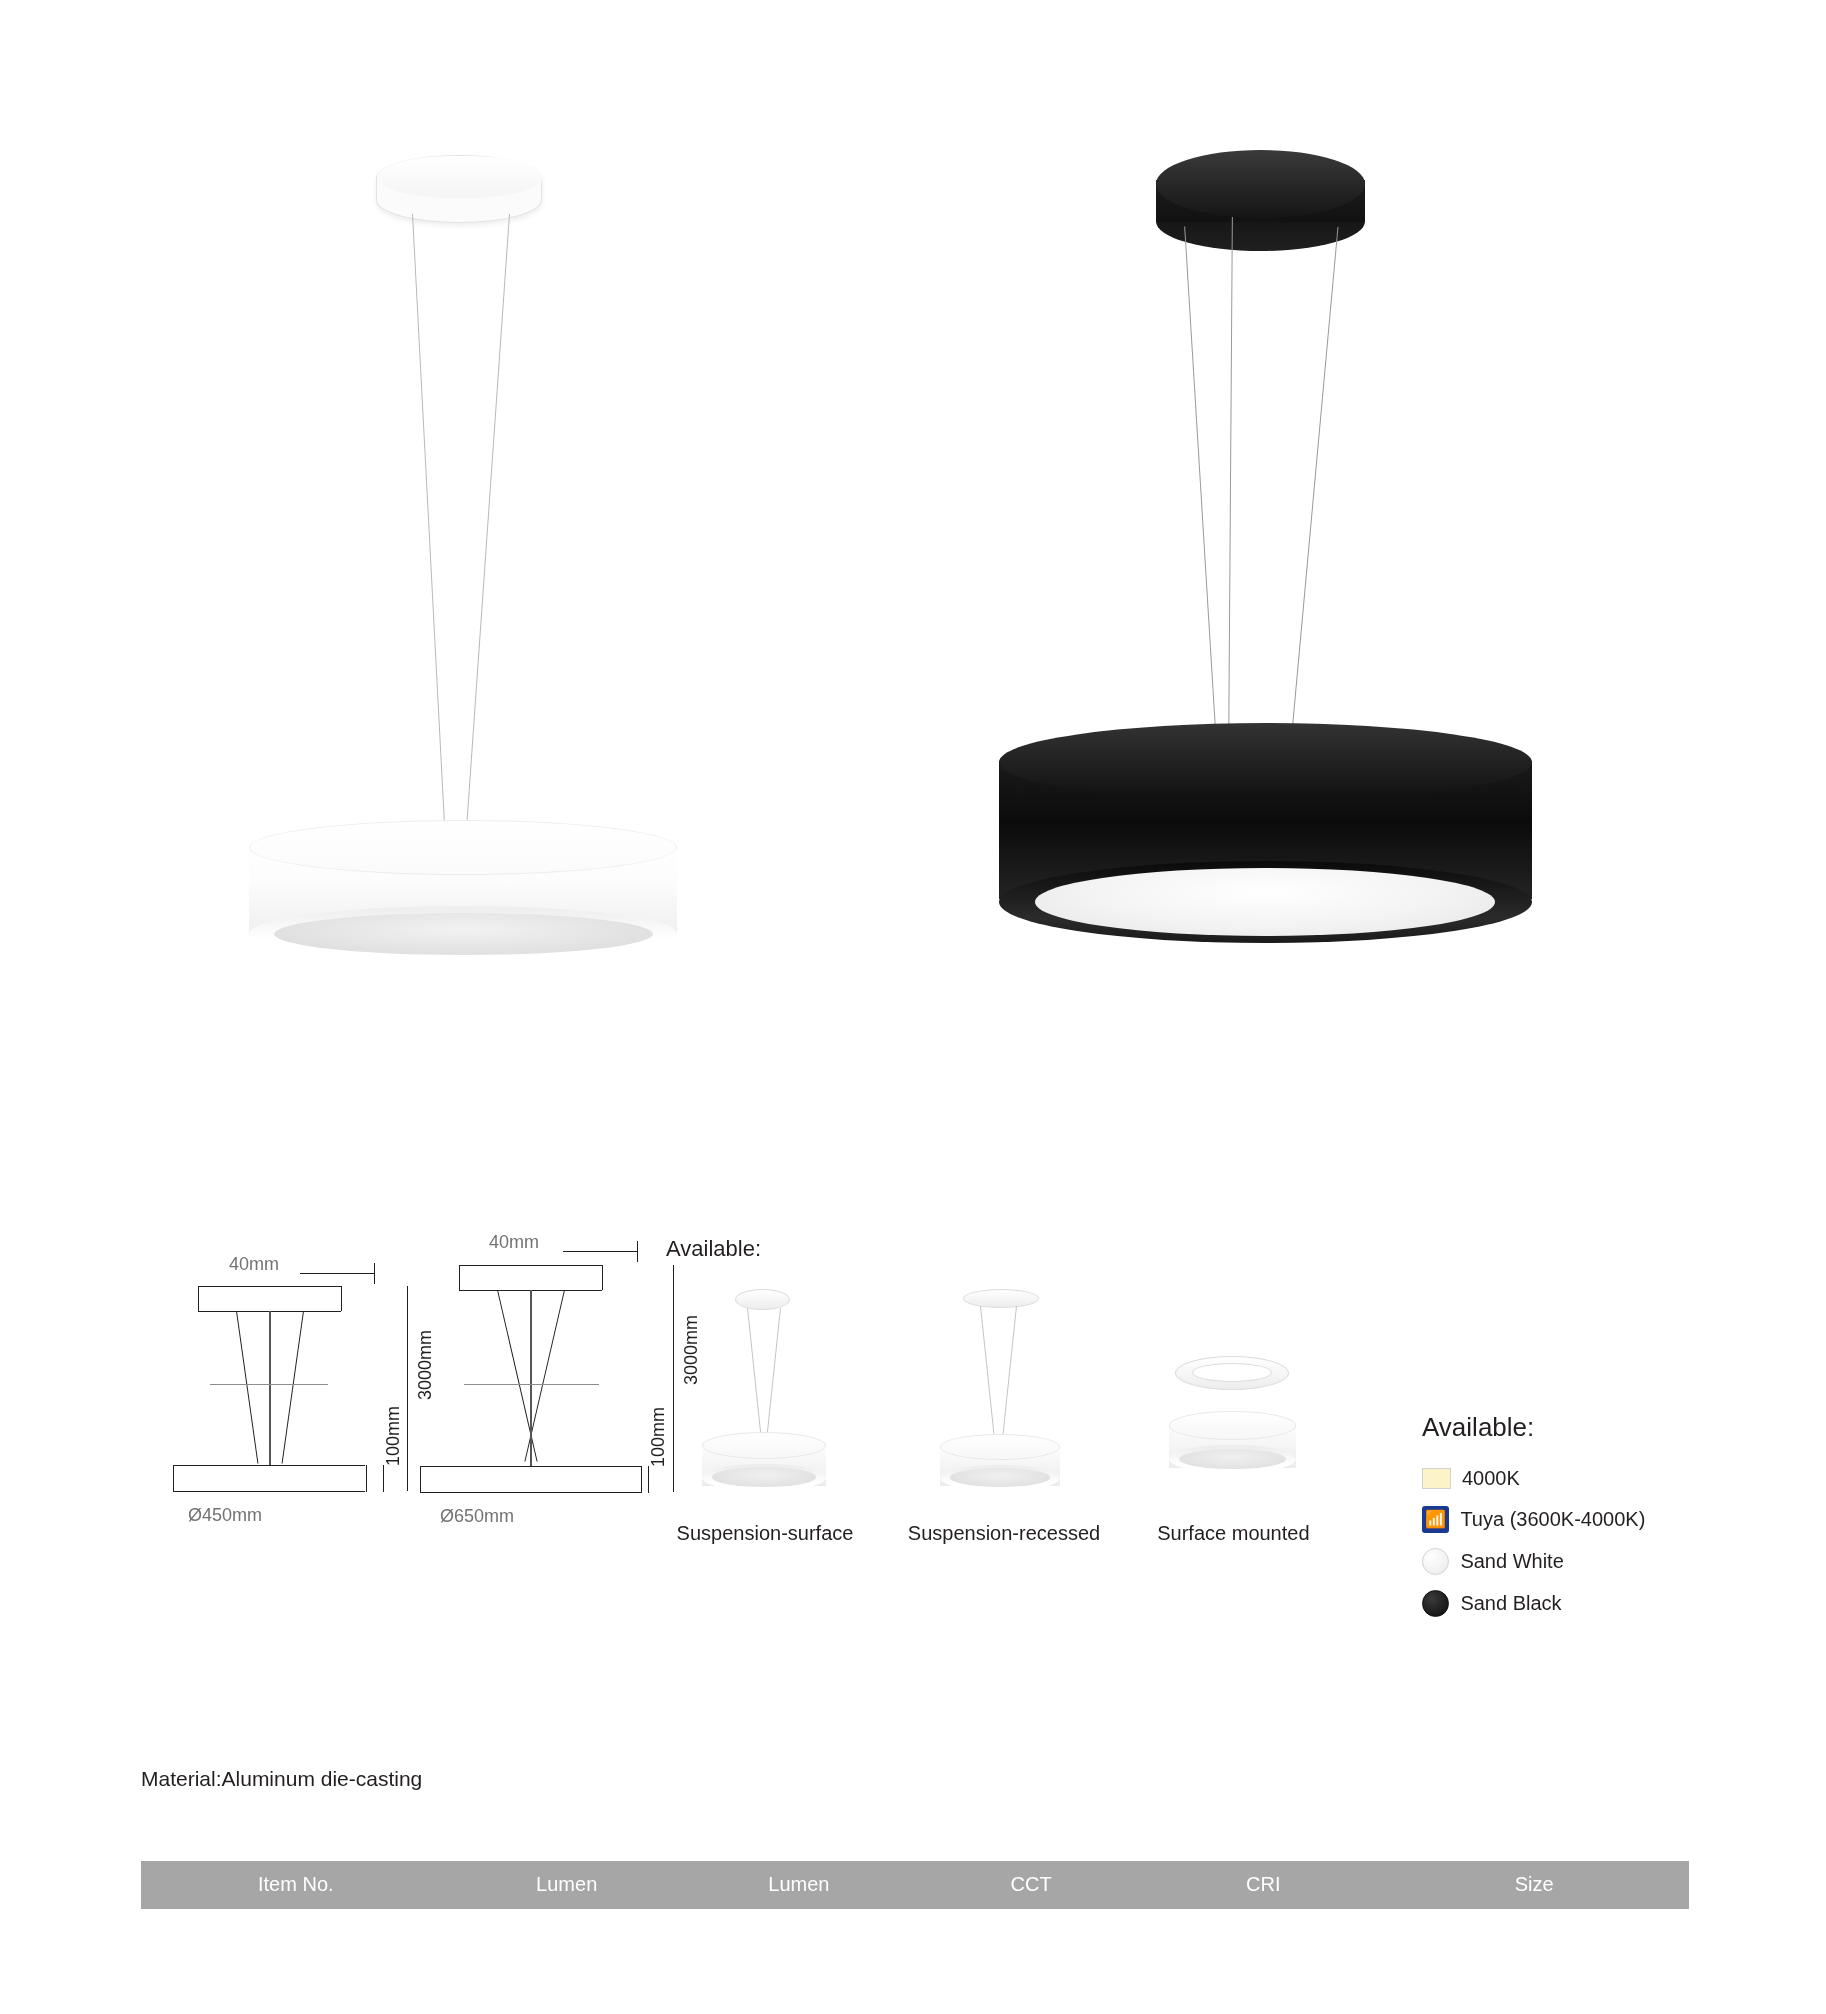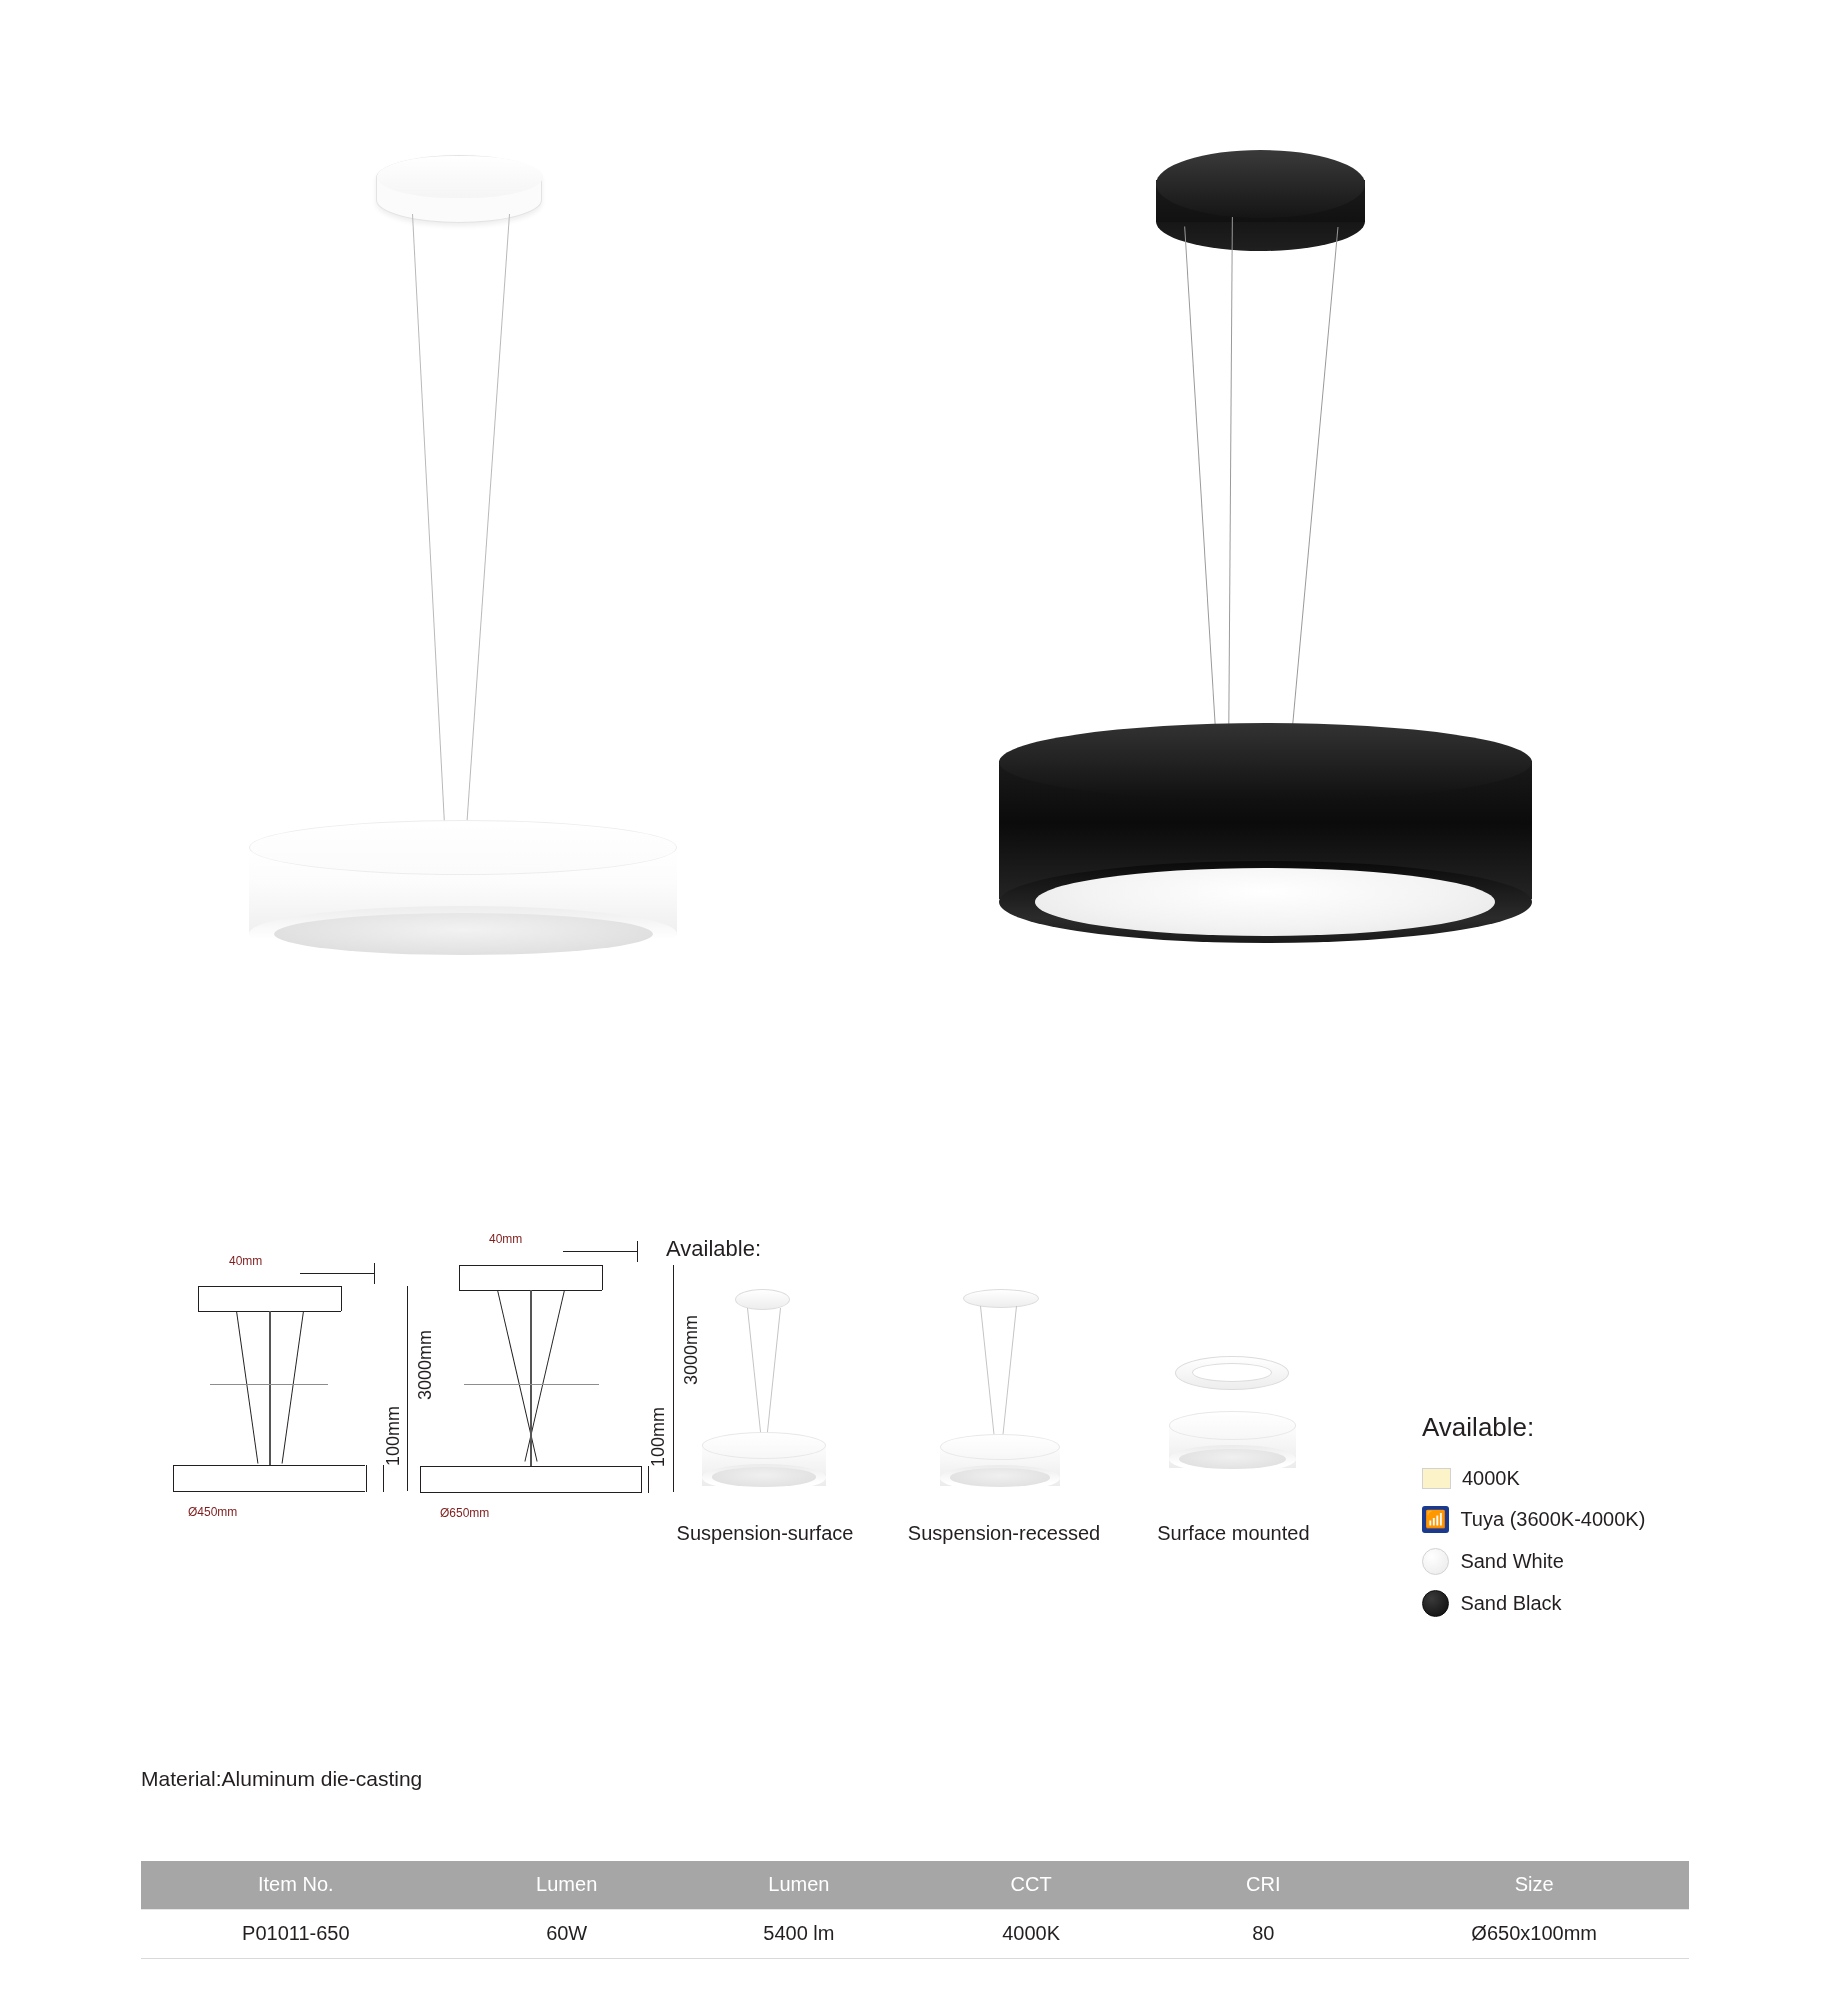--- a/index.html
+++ b/index.html
@@ -99,21 +99,21 @@
   .bp-shade .diffuser {
     position: absolute; left: 36px; top: 145px; width: 460px; height: 68px;
     border-radius: 50%;
     background: radial-gradient(ellipse at 50% 35%, #ffffff 0%, #f3f3f3 55%, #e4e4e4 100%);
   }
 
   
   .dims { position: absolute; left: 0; top: 1227px; width: 1826px; height: 399px; }
   .dim-block { position: absolute; top: 0; }
   .dim-label {
-    position: absolute; font-size: 12px; color: #7f1d1d; white-space: nowrap;
+    position: absolute; font-size: 18px; color: #737373; white-space: nowrap;
   }
   .dim-vert {
     position: absolute; font-size: 18px; color: #231f20; white-space: nowrap;
     writing-mode: vertical-rl; transform: rotate(180deg);
   }
   .ln { position: absolute; background: #231f20; }
 
   
   .avail-head {
     position: absolute; left: 666px; top: 1236px;
@@ -357,23 +357,15 @@
     <tr>
       <th style="width:20%">Item No.</th>
       <th style="width:15%">Lumen</th>
       <th style="width:15%">Lumen</th>
       <th style="width:15%">CCT</th>
       <th style="width:15%">CRI</th>
       <th style="width:20%">Size</th>
     </tr>
   </thead>
   <tbody>
-    <tr>
-      <td>P01011-650</td>
-      <td>60W</td>
-      <td>5400 lm</td>
-      <td>4000K</td>
-      <td>80</td>
-      <td>Ø650x100mm</td>
-    </tr>
   </tbody>
 </table>
 
 
 </body></html>

